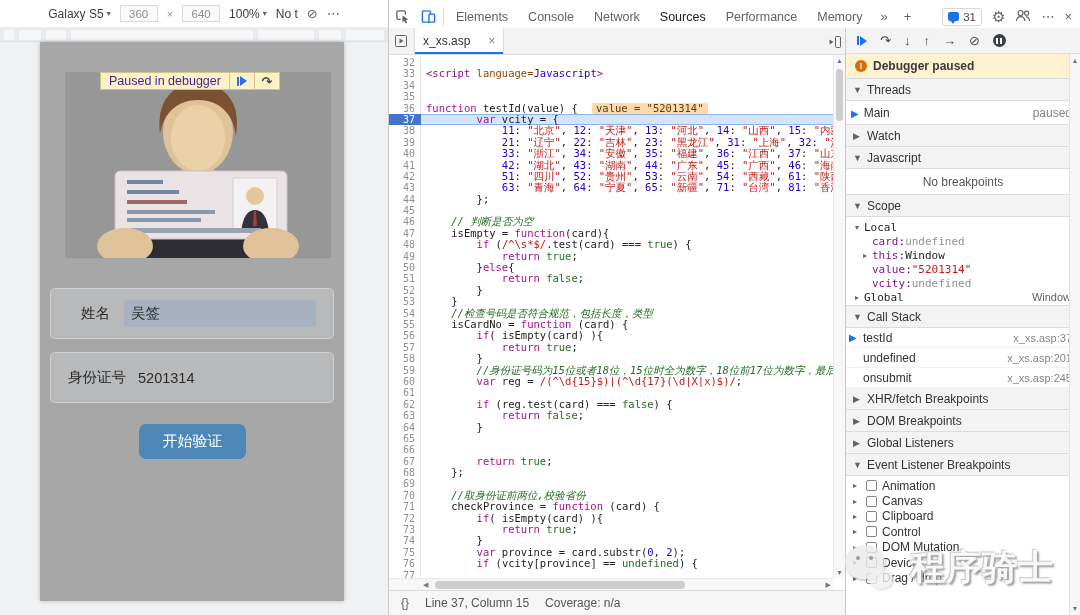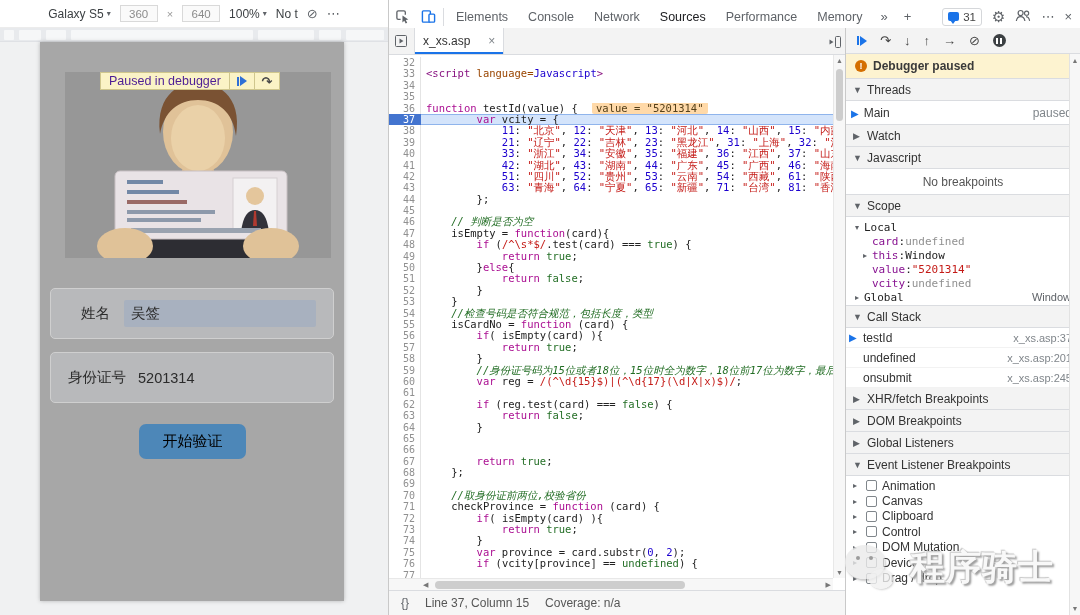--- a/index.html
+++ b/index.html
@@ -29,21 +29,21 @@
   .pp-btn{background:var(--banner_bg);border:1px solid #cfc68d;border-left:none;width:25px;display:flex;align-items:center;justify-content:center;gap:1px;cursor:pointer}
   .ri-bar{width:2px;height:9px;background:#2f6fd6}
   .ri-tri{width:0;height:0;border-left:7px solid #2f6fd6;border-top:5px solid transparent;border-bottom:5px solid transparent}
   .pp-step{color:#4a4a4a;font-size:13px;font-weight:bold;line-height:1}
   .form-card{position:absolute;left:10px;width:284px;height:51px;background:#b8b9bb;border:1px solid #cfcfcf;border-radius:5px;display:flex;align-items:center}
   .card1{top:246px}.card2{top:310px}
   .f-label{font-size:14.5px;color:#2b2b2b;margin-left:30px;white-space:nowrap}
   .card2 .f-label{margin-left:17px}
   .f-input{margin-left:14px;width:192px;height:27px;background:#a8b1bf;color:#2b2b2b;font-size:14.5px;line-height:27px;padding-left:7px;border-radius:2px}
   .f-value{margin-left:12px;color:#2b2b2b;font-size:14.5px}
-  .verify-btn{position:absolute;left:99px;top:382px;width:107px;height:35px;background:var(--button_bg);border-radius:7px;color:#000000;font-size:15px;display:flex;align-items:center;justify-content:center;cursor:pointer}
+  .verify-btn{position:absolute;left:99px;top:382px;width:107px;height:35px;background:var(--button_bg);border-radius:7px;color:#ffffff;font-size:15px;display:flex;align-items:center;justify-content:center;cursor:pointer}
 
   
   .topbar{position:absolute;left:389px;top:0;width:691px;height:34px;background:#fff;border-bottom:1px solid #dadce0;display:flex;align-items:center}
   .tb-icon{width:26px;display:flex;align-items:center;justify-content:center;height:100%;cursor:pointer}
   .tb-sep{width:1px;height:18px;background:#dadce0;margin:0 2px}
   .dt-tabs{display:flex;height:100%}
   .dt-tab{display:flex;align-items:center;padding:0 10px;font-size:12.5px;color:#5f6368;cursor:pointer;position:relative;white-space:nowrap}
   .dt-tab.active{color:#202124}
   .dt-tab.active::after{content:"";position:absolute;left:6px;right:6px;bottom:0;height:2px;background:var(--accent)}
   .tb-overflow,.tb-add{color:#5f6368;font-size:13px;padding:0 8px;cursor:pointer}

